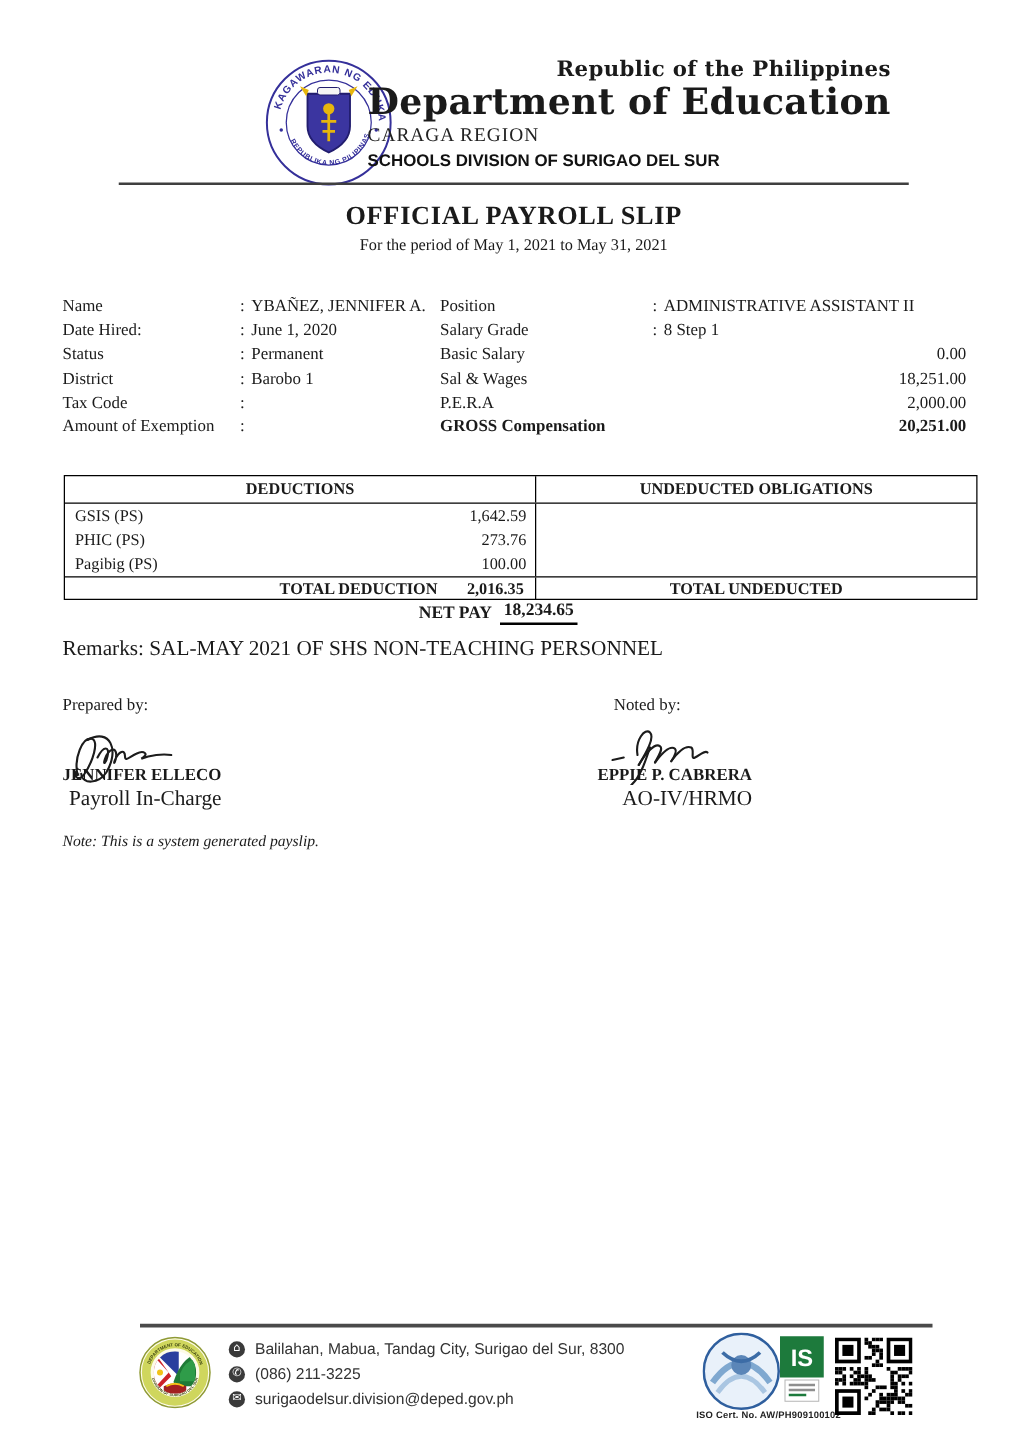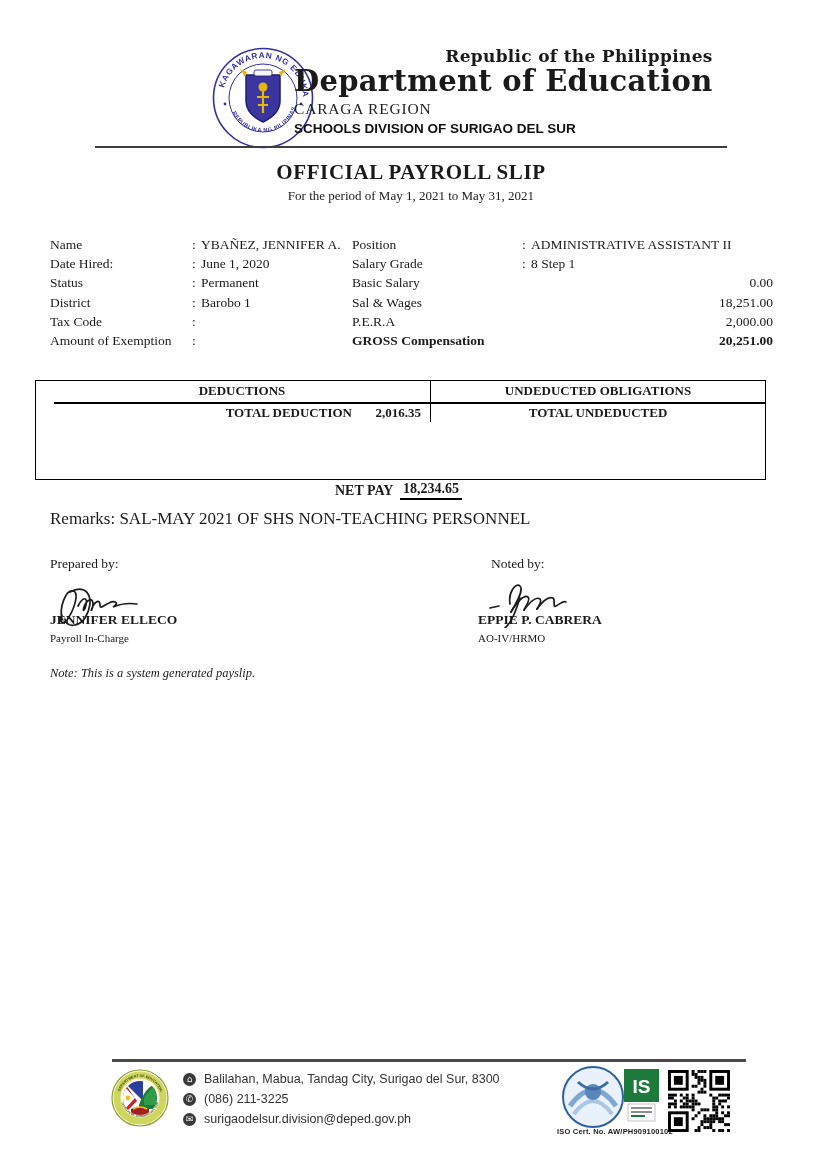--- a/index.html
+++ b/index.html
@@ -24,22 +24,22 @@
   .details-left  { position:absolute; left:50px;  top:235px; width:300px; font-size:13.5px; }
   .details-right { position:absolute; left:352px; top:235px; width:421px; font-size:13.5px; }
   .drow { position:relative; height:19.2px; line-height:19.2px; white-space:nowrap; }
   .dlabel  { display:inline-block; width:142px; }
   .dlabel2 { display:inline-block; width:170px; }
   .dsep { display:inline-block; width:9px; }
   .damt { position:absolute; right:0; }
   .bold { font-weight:700; }
 
   
-  .table { position:absolute; left:35px; top:380px; width:731px; height:100px;
-           border:1px solid #000; font-size:13px; box-sizing:border-box;padding-left:18px; }
+  .table { position:absolute; left:51px; top:380px; width:731px; height:100px;
+           border:1px solid #000; font-size:13px; box-sizing:border-box; }
   .t-head { display:flex; height:21px; border-bottom:1px solid #000; font-weight:700; }
   .t-head .lcell { width:377px; border-right:1px solid #000; text-align:center; line-height:20px; box-sizing:border-box; }
   .t-head .rcell { flex:1; text-align:center; line-height:20px; }
   .t-body { position:relative; height:58px; }
   .t-body .lcol { position:absolute; left:0; top:0; width:377px; height:58px; border-right:1px solid #000; box-sizing:border-box; }
   .t-row { position:relative; height:19px; line-height:19px; padding-left:8px; }
   .t-amt { position:absolute; right:7px; }
   .t-total { display:flex; border-top:1px solid #000; height:18px; line-height:17px; font-weight:700; }
   .t-total .lcell { width:377px; border-right:1px solid #000; position:relative; box-sizing:border-box; }
   .t-total .tlabel { position:absolute; right:78px; }
@@ -51,21 +51,21 @@
 
   
   .remarks { position:absolute; left:50px; top:509px; font-size:17px; }
   .prep-label { position:absolute; left:50px;  top:556px; font-size:13.5px; }
   .note-label { position:absolute; left:491px; top:556px; font-size:13.5px; }
   .sig-svg-left  { position:absolute; left:52px;  top:582px; }
   .sig-svg-right { position:absolute; left:486px; top:578px; }
   .sig-block-left  { position:absolute; left:50px;  top:610px; }
   .sig-block-right { position:absolute; left:478px; top:610px; }
   .sig-name { font-weight:700; font-size:13.5px; height:19px; line-height:19px; }
-  .sig-title { font-size:11px; height:19px; line-height:19px; }
+  .sig-title { font-size:17px; height:19px; line-height:19px;text-align:right; }
   .sys-note { position:absolute; left:50px; top:666px; font-style:italic; font-size:12.5px; }
 
   
   .footer-rule { position:absolute; top:1059px; left:112px; width:634px; border-top:3px solid #4a4a4a; }
   .footer-seal { position:absolute; left:111px; top:1069px; width:58px; height:58px; }
   .contacts { position:absolute; left:183px; top:1069px; font-family:"Liberation Sans", sans-serif;
               font-size:12.5px; color:#333; }
   .c-row { display:flex; align-items:center; height:20px; white-space:nowrap; }
   .c-icon { width:13px; height:13px; border-radius:50%; background:#3a3a3a; color:#fff;
             font-size:9px; line-height:13px; text-align:center; margin-right:8px; flex:0 0 13px;
@@ -161,20 +161,36 @@
     </div>
     <div class="drow bold">
       <span class="dlabel2">GROSS Compensation</span><span class="dsep"></span><span class="dval"></span><span class="damt">20,251.00</span>
     </div>
   </div>
 
   <div class="table">
     <div class="t-head">
       <div class="lcell">DEDUCTIONS</div>
       <div class="rcell">UNDEDUCTED OBLIGATIONS</div>
+    </div>
+    <div class="t-body">
+      <div class="lcol">
+        <div class="t-row">
+          <span>GSIS (PS)</span>
+          <span class="t-amt">1,642.59</span>
+        </div>
+        <div class="t-row">
+          <span>PHIC (PS)</span>
+          <span class="t-amt">273.76</span>
+        </div>
+        <div class="t-row">
+          <span>Pagibig (PS)</span>
+          <span class="t-amt">100.00</span>
+        </div>
+      </div>
     </div>
     <div class="t-total">
       <div class="lcell">
         <span class="tlabel">TOTAL DEDUCTION</span>
         <span class="tamt">2,016.35</span>
       </div>
       <div class="rcell">TOTAL UNDEDUCTED</div>
     </div>
   </div>
 

